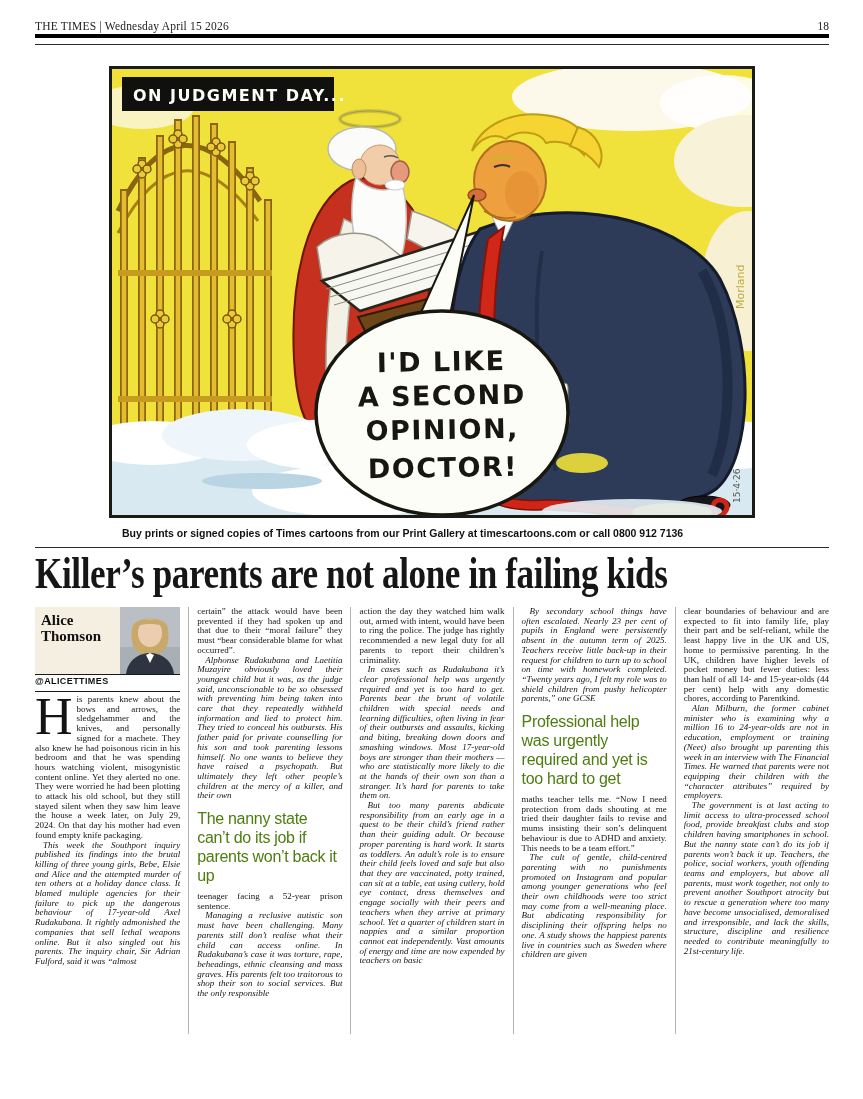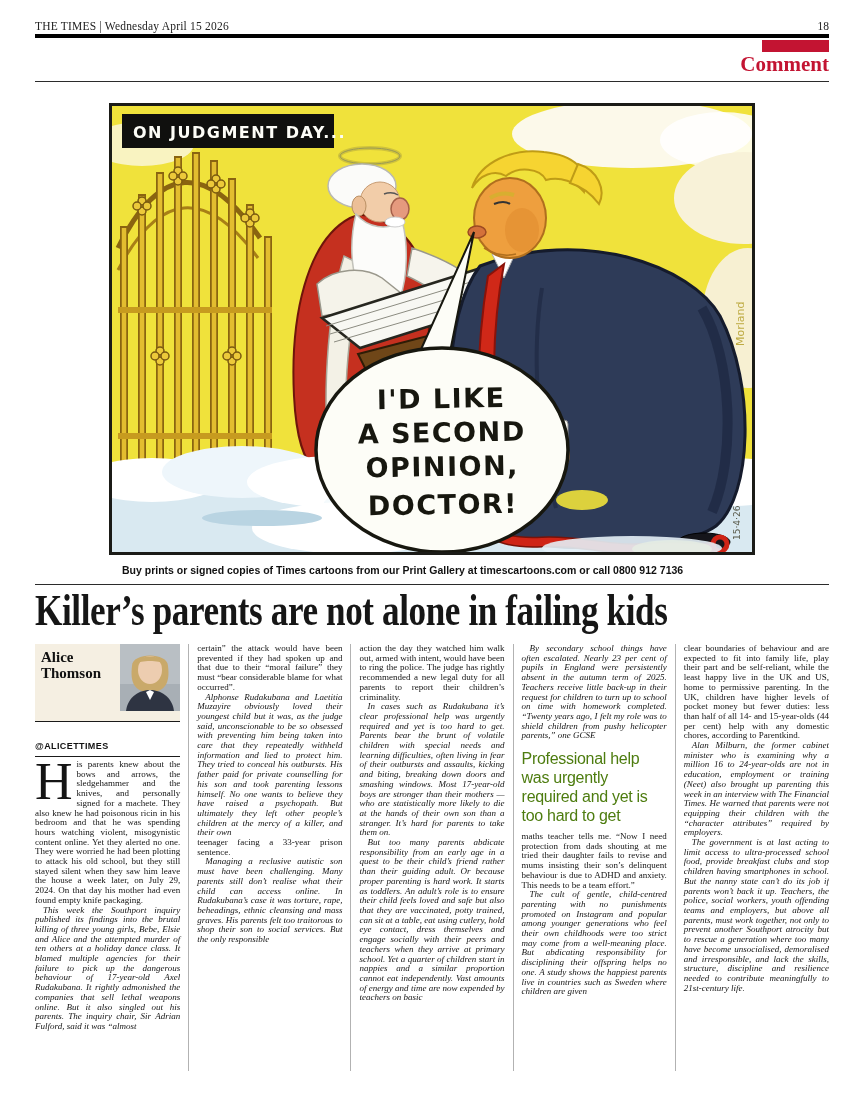--- a/index.html
+++ b/index.html
@@ -30,40 +30,36 @@
   
   .article{display:flex;margin-top:8px;height:427px;overflow:hidden;}
   .col{flex:1 1 0;min-width:0;}
   .col + .col{border-left:1px solid #b2b2b2;margin-left:8px;padding-left:8px;}
   .col-body p{margin:0;text-align:justify;font-size:9px;line-height:9.7px;color:#141414;}
   .col-body p.indent{text-indent:8px;font-style:italic;}
   .initial{float:left;font-size:52px;line-height:40px;padding:2px 4px 0 0;color:#141414;}
   .pullquote{font-family:"Liberation Sans",sans-serif;font-weight:400;font-size:16px;line-height:19px;letter-spacing:-0.3px;color:#4d7c0f;margin:8px 0 7px;}
 
   
-  .byline-box{position:relative;height:77px;background:#f5efe2;overflow:hidden;}
+  .byline-box{position:relative;height:67px;background:#f5efe2;overflow:hidden;}
   .byline-name{position:absolute;top:5px;left:6px;width:78px;font-weight:bold;font-size:15px;line-height:16px;color:#111;}
   .byline-photo{position:absolute;top:0;right:0;}
   .hairline{height:1px;background:#1a1a1a;}
-  .handle-row{font-family:"Liberation Sans",sans-serif;font-weight:bold;font-size:9px;letter-spacing:.4px;color:#111;padding:19px 0 5px;}
+  .handle-row{font-family:"Liberation Sans",sans-serif;font-weight:bold;font-size:9px;letter-spacing:.4px;color:#111;padding:1px 0 5px;}
 </style>
 </head>
 <body>
 
 <div class="page">
 
   <div class="masthead-row">
     <span class="masthead-date">THE TIMES | Wednesday April 15 2026</span>
     <span>18</span>
   </div>
   <div class="black-rule"></div>
-  <div class="section-wrap">
-    <div class="red-box"></div>
-    <div class="section-label">Comment</div>
-  </div>
   <div class="thin-rule"></div>
 
   <div class="cartoon-wrap">
     <div class="cartoon-frame">
       <svg width="640" height="446" viewBox="0 0 640 446">
 
         <rect x="0" y="0" width="640" height="446" fill="#f0e23b"></rect>
         <ellipse cx="30" cy="38" rx="52" ry="22" fill="#fbf7e3" opacity=".8"></ellipse>
         <ellipse cx="520" cy="28" rx="120" ry="34" fill="#fcf9ea"></ellipse>
         <ellipse cx="610" cy="34" rx="62" ry="28" fill="#ffffff" opacity=".85"></ellipse>
@@ -272,21 +268,22 @@
       <div class="hairline"></div>
       <div class="col-body" style="margin-top:3px;">
           <p class="dropcap"><span class="initial">H</span>is parents knew about the bows and arrows, the sledgehammer and the knives, and personally signed for a machete. They also knew he had poisonous ricin in his bedroom and that he was spending hours watching violent, misogynistic content online. Yet they alerted no one. They were worried he had been plotting to attack his old school, but they still stayed silent when they saw him leave the house a week later, on July 29, 2024. On that day his mother had even found empty knife packaging.</p>
           <p class="indent">This week the Southport inquiry published its findings into the brutal killing of three young girls, Bebe, Elsie and Alice and the attempted murder of ten others at a holiday dance class. It blamed multiple agencies for their failure to pick up the dangerous behaviour of 17-year-old Axel Rudakubana. It rightly admonished the companies that sell lethal weapons online. But it also singled out his parents. The inquiry chair, Sir Adrian Fulford, said it was “almost</p>
         </div>
     </div>
     <div class="col">
         <div class="col-body">
           <p class="cont">certain” the attack would have been prevented if they had spoken up and that due to their “moral failure” they must “bear considerable blame for what occurred”.</p>
           <p class="indent">Alphonse Rudakubana and Laetitia Muzayire obviously loved their youngest child but it was, as the judge said, unconscionable to be so obsessed with preventing him being taken into care that they repeatedly withheld information and lied to protect him. They tried to conceal his outbursts. His father paid for private counselling for his son and took parenting lessons himself. No one wants to believe they have raised a psychopath. But ultimately they left other people’s children at the mercy of a killer, and their own</p>
-          <p class="cont">teenager facing a 33-year prison sentence.</p>
+          <div class="pullquote">The nanny state can’t do its job if parents won’t back it up</div>
+          <p class="cont">teenager facing a 52-year prison sentence.</p>
           <p class="indent">Managing a reclusive autistic son must have been challenging. Many parents still don’t realise what their child can access online. In Rudakubana’s case it was torture, rape, beheadings, ethnic cleansing and mass graves. His parents felt too traitorous to shop their son to social services. But the only responsible</p>
         </div>
       </div>
     <div class="col">
         <div class="col-body">
           <p class="cont">action the day they watched him walk out, armed with intent, would have been to ring the police. The judge has rightly recommended a new legal duty for all parents to report their children’s criminality.</p>
           <p class="indent">In cases such as Rudakubana it’s clear professional help was urgently required and yet is too hard to get. Parents bear the brunt of volatile children with special needs and learning difficulties, often living in fear of their outbursts and assaults, kicking and biting, breaking down doors and smashing windows. Most 17-year-old boys are stronger than their mothers — who are statistically more likely to die at the hands of their own son than a stranger. It’s hard for parents to take them on.</p>
           <p class="indent">But too many parents abdicate responsibility from an early age in a quest to be their child’s friend rather than their guiding adult. Or because proper parenting is hard work. It starts as toddlers. An adult’s role is to ensure their child feels loved and safe but also that they are vaccinated, potty trained, can sit at a table, eat using cutlery, hold eye contact, dress themselves and engage socially with their peers and teachers when they arrive at primary school. Yet a quarter of children start in nappies and a similar proportion cannot eat independently. Vast amounts of energy and time are now expended by teachers on basic</p>
         </div>
       </div>

